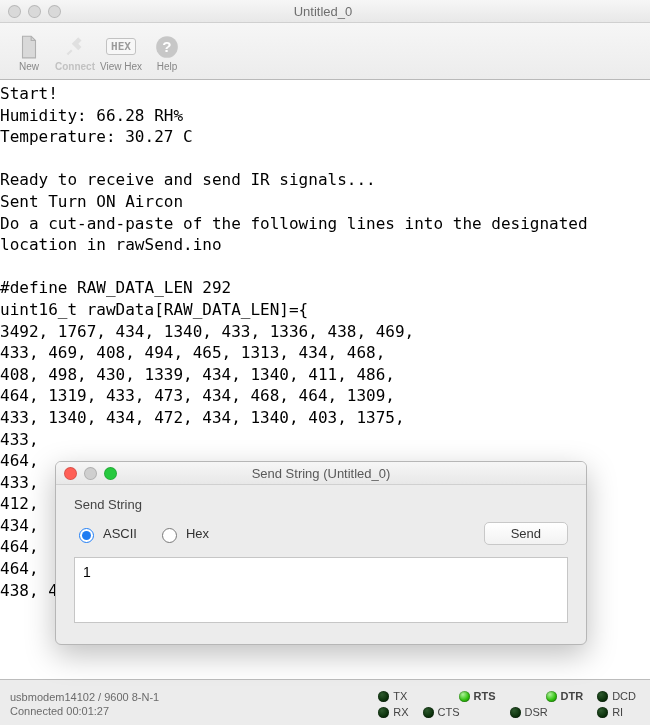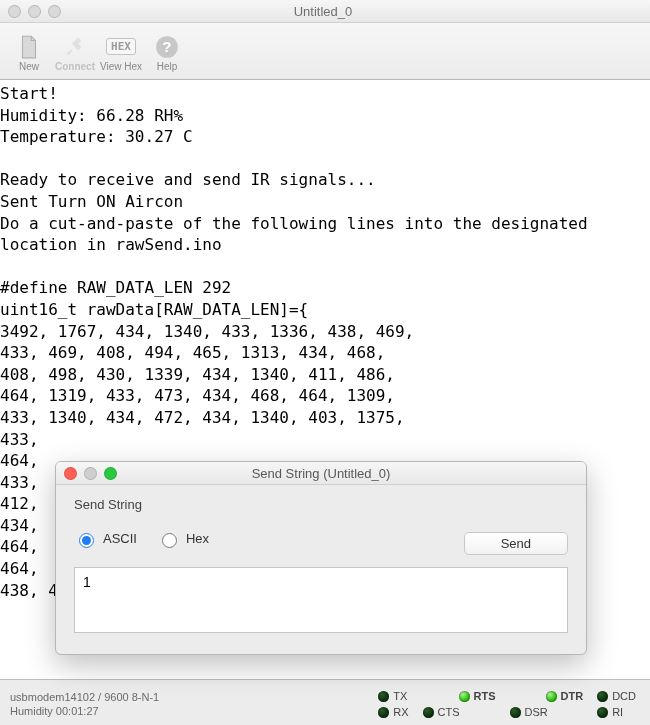--- a/index.html
+++ b/index.html
@@ -176,27 +176,26 @@
   .radio-row .r {
     display: flex; align-items: center; gap: 6px;
     font-size: 13px; color: #333;
   }
   input[type=radio] {
     width: 15px; height: 15px;
     accent-color: #1f7cf2;
   }
   .send-btn {
     margin-left: auto;
-    padding: 3px 36px;
+    padding: 3px 26px;
     font-size: 13px;
     border-radius: 5px;
     border: 1px solid #c8c8c8;
     background: linear-gradient(#ffffff, #f2f2f2);
     color: #333;
-    margin-top: 10px;
   }
   .dlg-textarea {
     width: 100%;
     height: 66px;
     box-sizing: border-box;
     resize: none;
     border: 1px solid #c6c6c6;
     background: #fff;
     padding: 6px 8px;
     font-family: -apple-system, sans-serif;
@@ -282,21 +281,21 @@
 433,
 412,
 434,
 464,
 464,
 438, 400, 377, 310, 434, 473, 431, 473,</div>
 
 <div class="status">
   <div class="status-left">
     <div>usbmodem14102 / 9600 8-N-1</div>
-    <div>Humidity 00:01:27</div>
+    <div>Connected 00:01:27</div>
   </div>
   <div class="status-right" id="led-grid">
       <div class="led">
         <span class="led-dot dark"></span>
         <span>TX</span>
       </div>
       <div class="led bold">
         <span class="led-dot green"></span>
         <span>RTS</span>
       </div>

